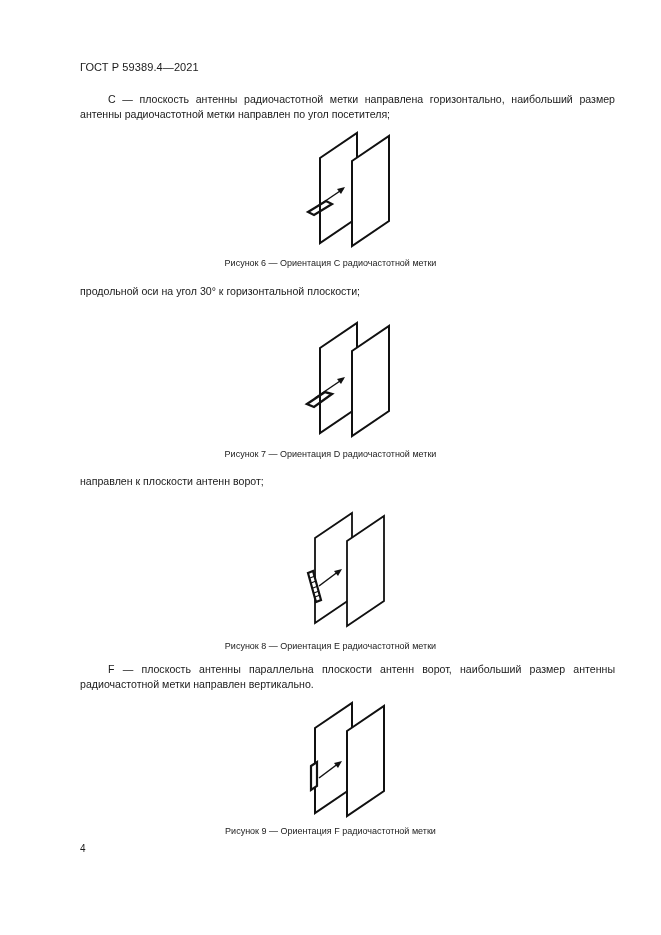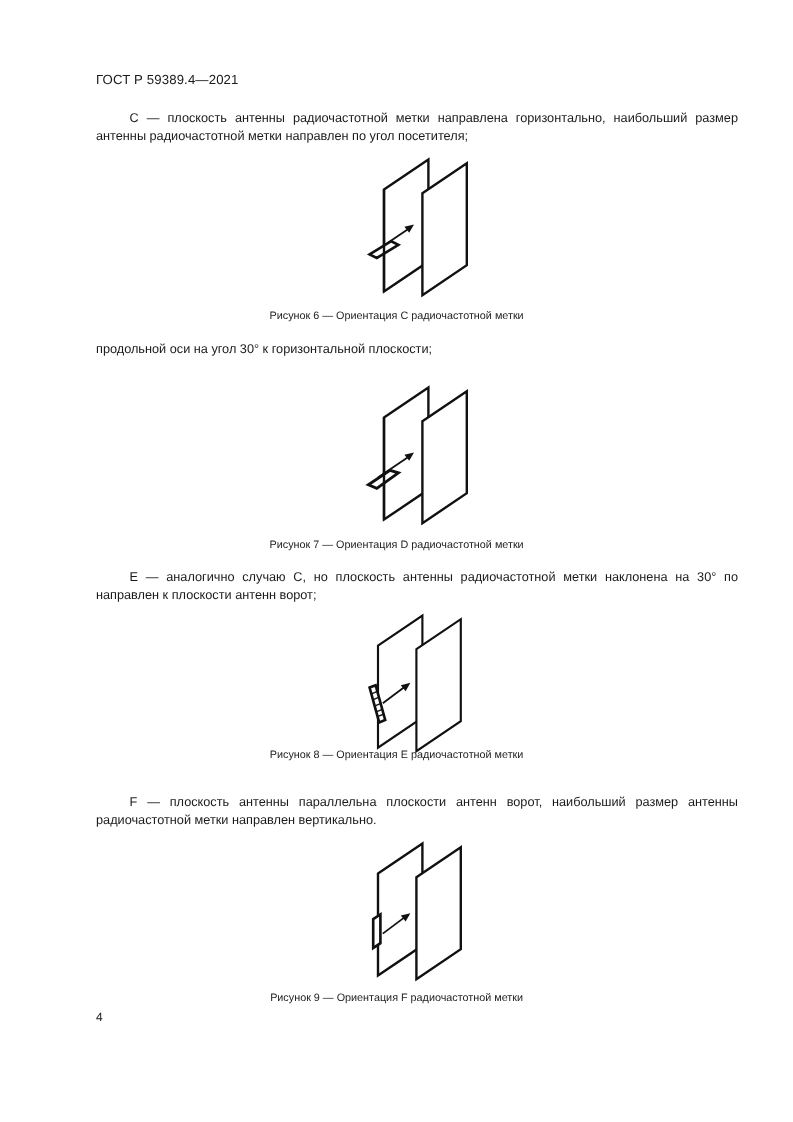--- a/index.html
+++ b/index.html
@@ -66,42 +66,41 @@
     </g>
     <line x1="20" y1="80" x2="48" y2="61" stroke="#111" stroke-width="1.5"></line>
     <polygon points="50,59 42,61 46,66" fill="#111"></polygon>
     <polygon points="12,86 30,74 37,76 19,89" fill="#fff" stroke="#111" stroke-width="2.4"></polygon>
     <line x1="25" y1="30" x2="25" y2="115" stroke="#111" stroke-width="2"></line>
   </svg>
 </div>
 <div class="caption" style="top:449px;">Рисунок 7 — Ориентация D радиочастотной метки</div>
 
 <div class="para" style="top:474px;">
-  <span class="first">E — аналогично случаю C, но плоскость антенны радиочастотной метки наклонена на 30° по</span>
   <span class="rest">направлен к плоскости антенн ворот;</span>
 </div>
 <div class="figure" style="left:295px; top:508px;">
   <svg width="110" height="120" viewBox="0 0 110 120">
     <g fill="none" stroke="#111" stroke-width="1.8">
       <polygon points="20,30 57,5 57,90 20,115" fill="#fff"></polygon>
       <polygon points="52,33 89,8 89,93 52,118" fill="#fff"></polygon>
     </g>
 
     <line x1="24" y1="78" x2="44" y2="63" stroke="#111" stroke-width="1.5"></line>
     <polygon points="47,61 39,63 43,68" fill="#111"></polygon>
 
     <polygon points="13,65 18,63 26,92 21,94" fill="#fff" stroke="#111" stroke-width="2.2"></polygon>
     <line x1="15" y1="70" x2="20" y2="68" stroke="#111" stroke-width="1.2"></line>
     <line x1="16" y1="75" x2="21" y2="73" stroke="#111" stroke-width="1.2"></line>
     <line x1="18" y1="80" x2="23" y2="78" stroke="#111" stroke-width="1.2"></line>
     <line x1="19" y1="85" x2="24" y2="83" stroke="#111" stroke-width="1.2"></line>
     <line x1="20" y1="89" x2="25" y2="87" stroke="#111" stroke-width="1.2"></line>
   </svg>
 </div>
-<div class="caption" style="top:624px;">Рисунок 8 — Ориентация E радиочастотной метки</div>
+<div class="caption" style="top:641px;">Рисунок 8 — Ориентация E радиочастотной метки</div>
 
 <div class="para" style="top:662px;">
   <span class="first">F — плоскость антенны параллельна плоскости антенн ворот, наибольший размер антенны</span>
   <span class="rest">радиочастотной метки направлен вертикально.</span>
 </div>
 <div class="figure" style="left:295px; top:698px;">
   <svg width="110" height="120" viewBox="0 0 110 120">
     <g fill="none" stroke="#111" stroke-width="2">
       <polygon points="20,30 57,5 57,90 20,115" fill="#fff"></polygon>
       <polygon points="52,33 89,8 89,93 52,118" fill="#fff"></polygon>

